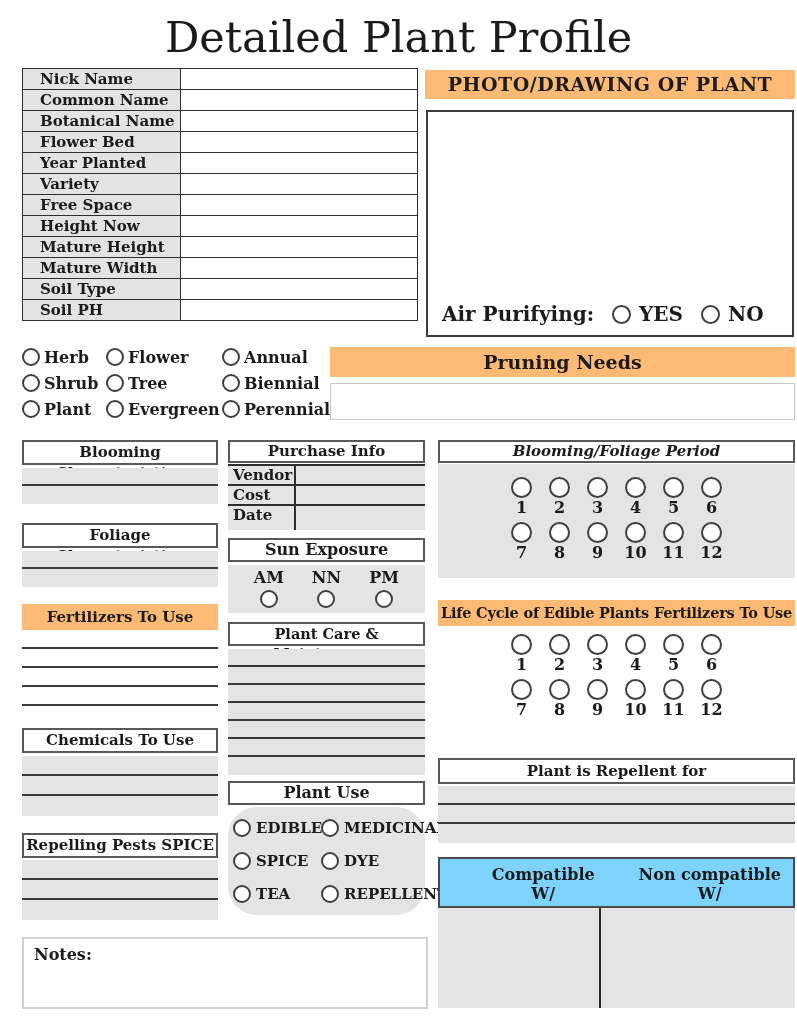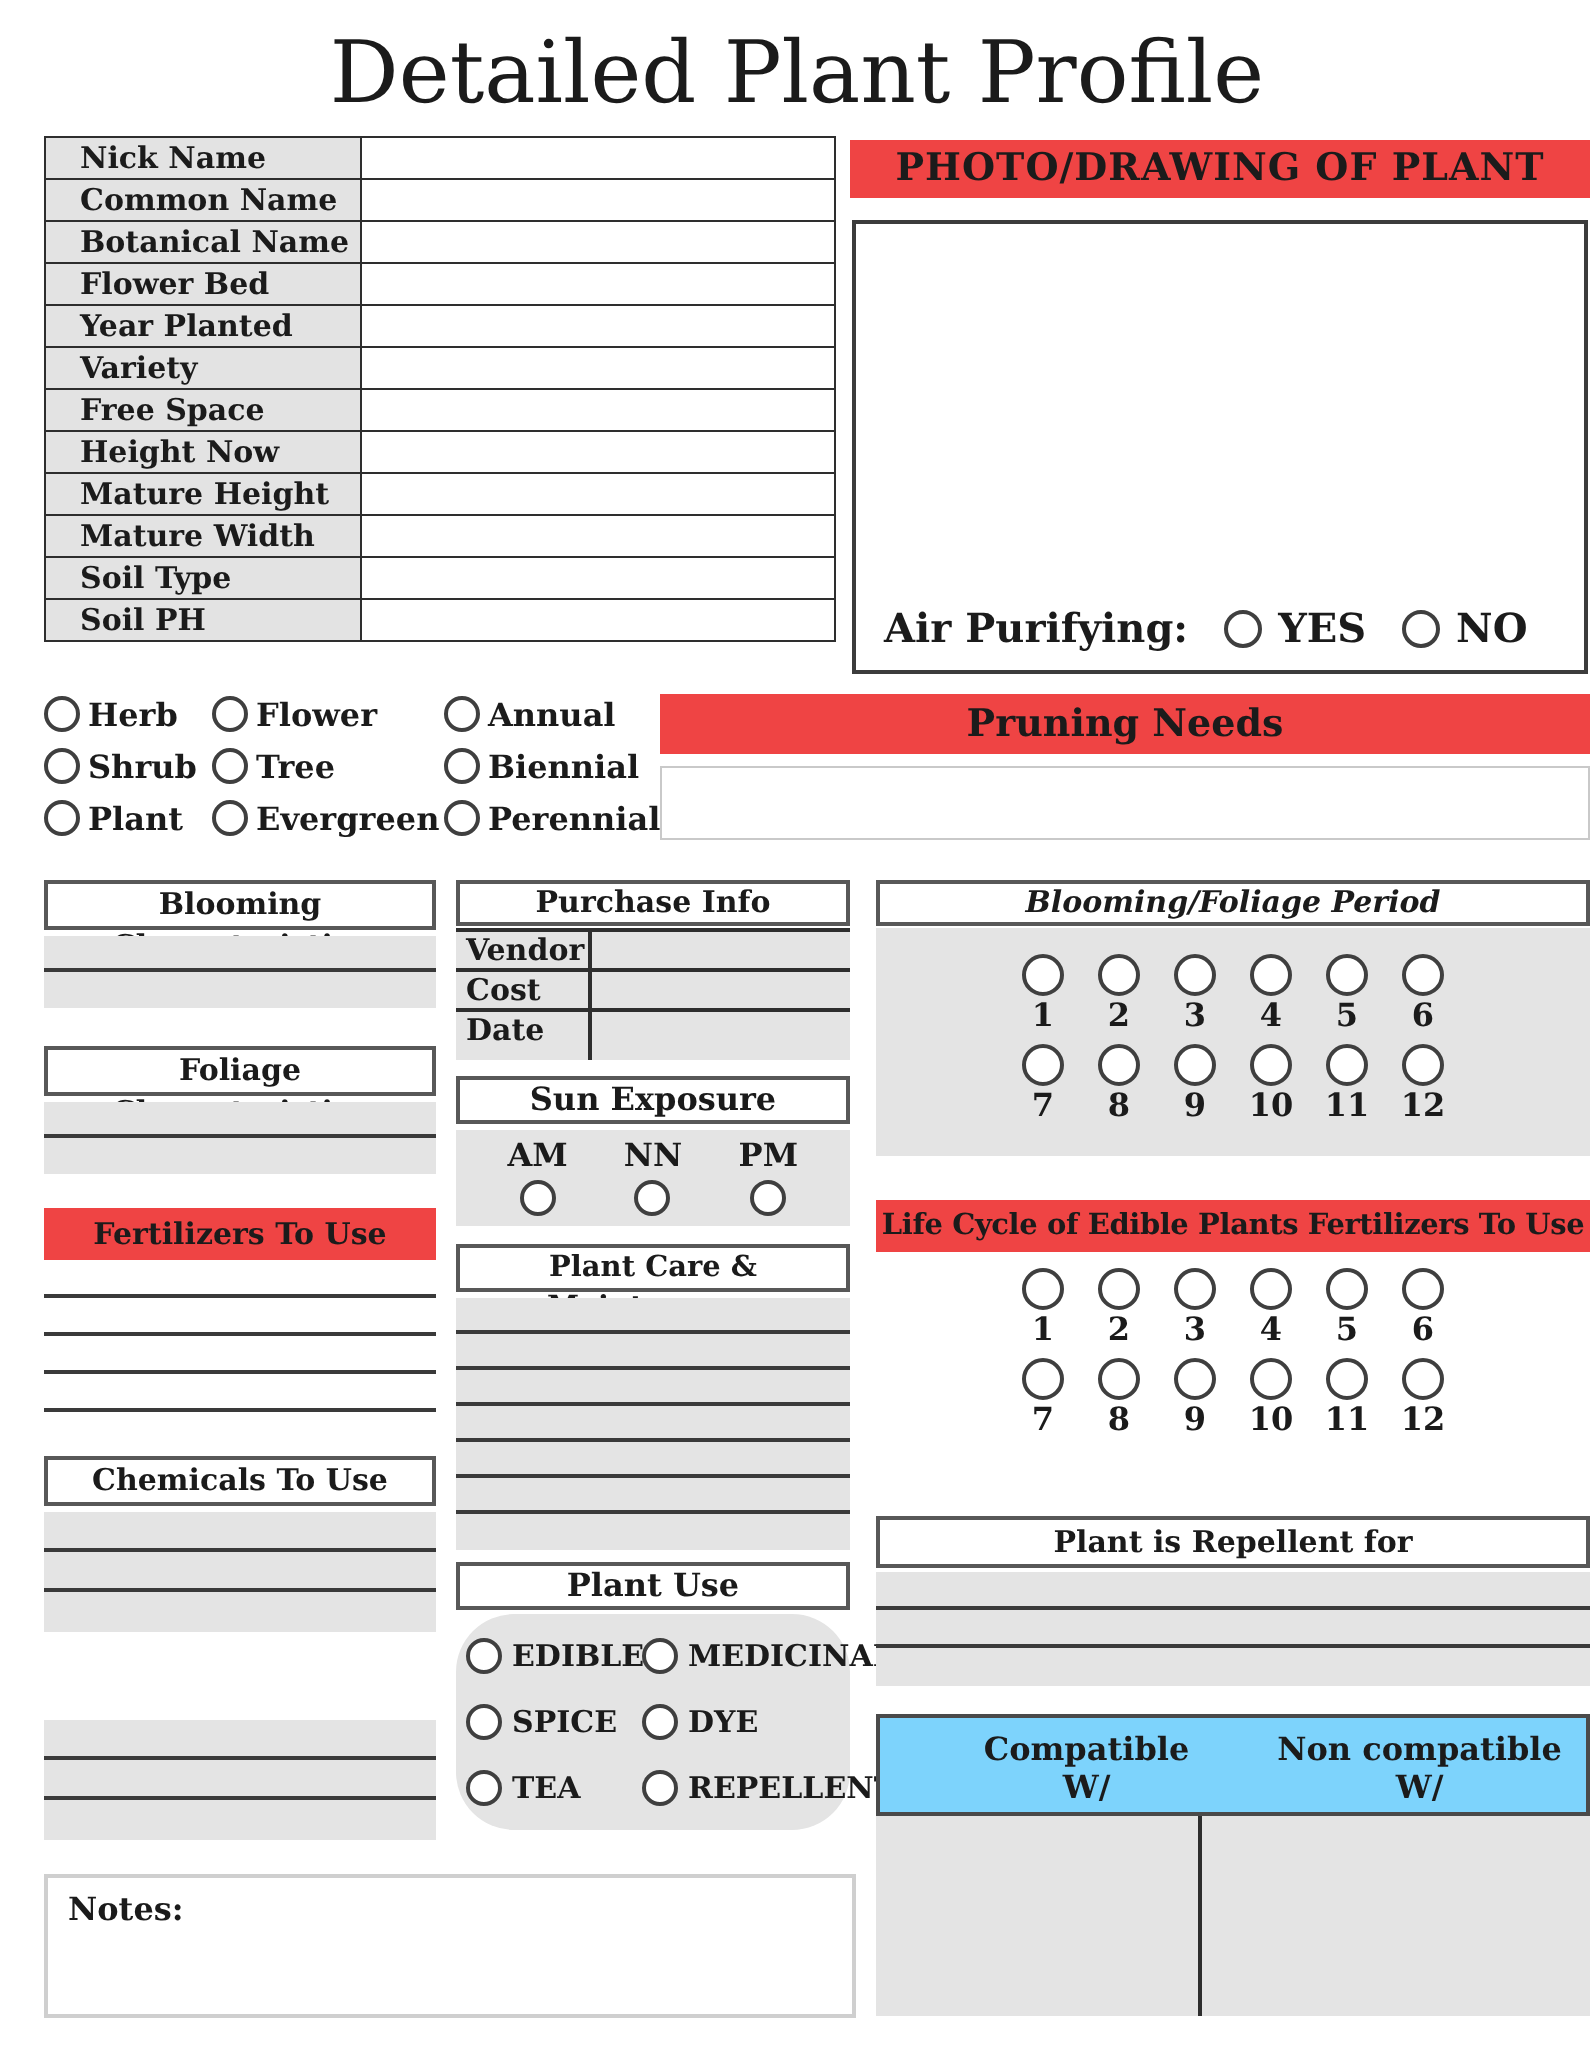--- a/index.html
+++ b/index.html
@@ -11,21 +11,21 @@
   .page-title { top:12px; left:0; width:100%; text-align:center;
                 font-size:43px; font-weight:400; }
 
   
   .info-table { left:22px; top:68px; width:396px; border-collapse:collapse; }
   .info-table td { border:1.6px solid #2e2e2e; height:20.4px; }
   .info-table td.lbl { width:158px; background:#e3e3e3; font-weight:bold;
                        font-size:15px; padding:1px 0 1px 17px; }
   .info-table td.val { background:#fff; }
 
-  .hdr-gray { background:#ef4444; font-weight:bold; text-align:center; }
+  .hdr-gray { background:#fdba74; font-weight:bold; text-align:center; }
   .hdr-box  { background:#fff; border:2px solid #585858; font-weight:bold; text-align:center; }
 
   .photo-hdr { left:425px; top:70px; width:370px; height:29px; line-height:29px;
                font-size:19px; letter-spacing:0.5px; }
   .photo-box { left:426px; top:110px; width:368px; height:227px;
                border:2px solid #3c3c3c; background:#fff; }
   .air-row { position:absolute; left:14px; bottom:9px; display:flex;
              align-items:center; font-size:20px; font-weight:bold; }
 
   .circle { display:inline-block; border:2px solid #3f3f3f; border-radius:50%;
@@ -261,20 +261,21 @@
     <div class="line-row"></div>
   </div>
 
   <div class="abs hdr-box sec-hdr chem-hdr">Chemicals To Use</div>
   <div class="abs gray-block chem-lines">
     <div class="gline line-row"></div>
     <div class="gline line-row"></div>
     <div class="gline"></div>
   </div>
 
+  <div class="abs hdr-box sec-hdr repelpest-hdr">Repelling Pests SPICE</div>
   <div class="abs gray-block repelpest-lines">
     <div class="gline line-row"></div>
     <div class="gline line-row"></div>
     <div class="gline"></div>
   </div>
 
   <div class="abs notes-box">
     <span>Notes:</span>
   </div>
 

